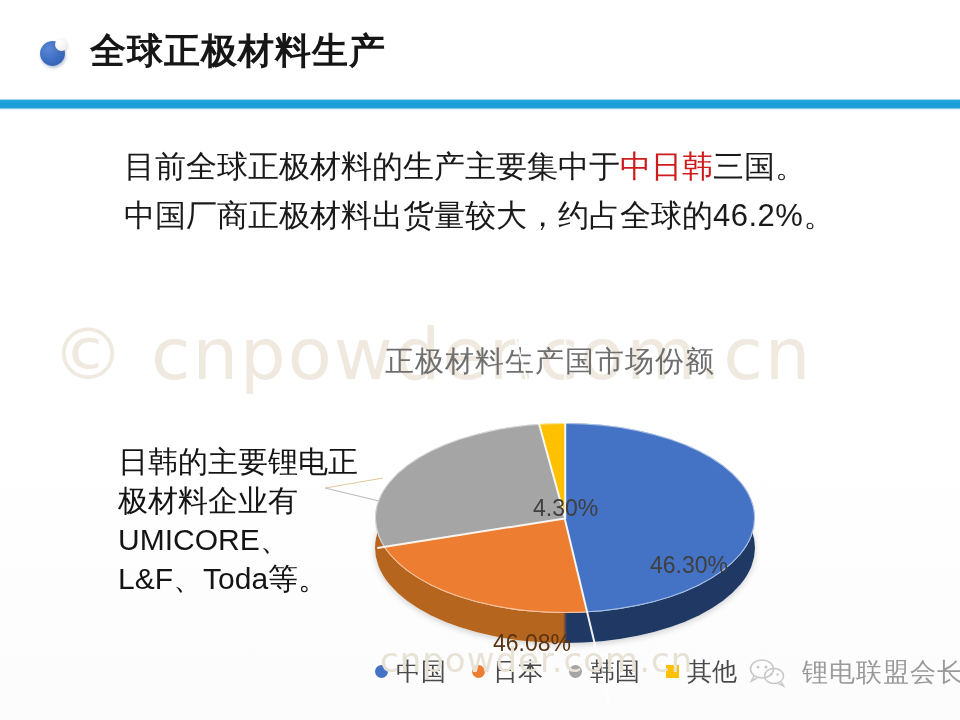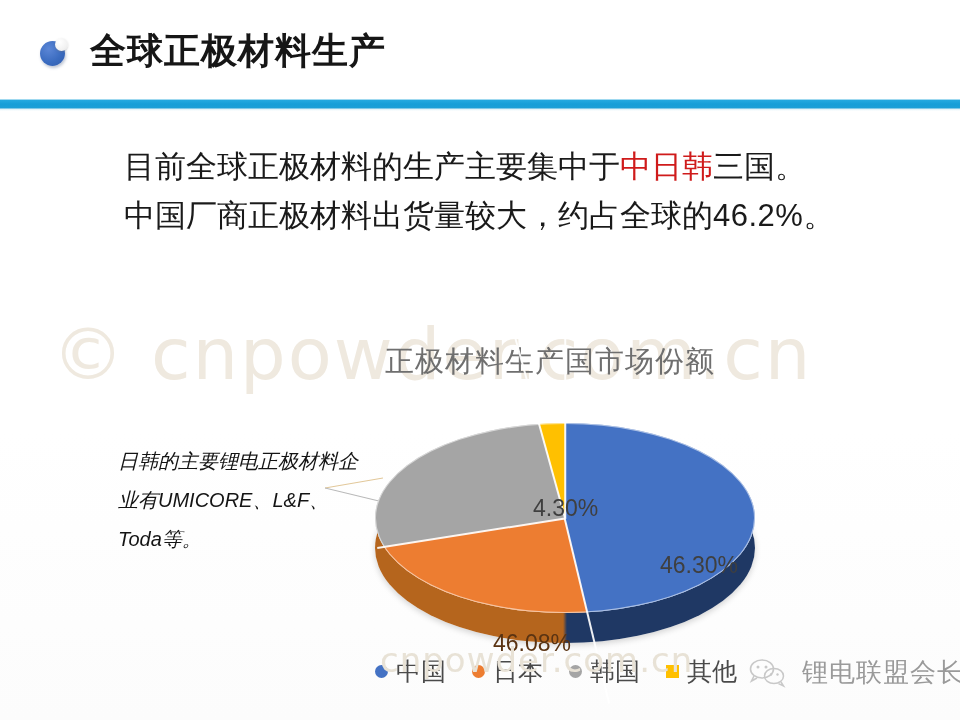--- a/index.html
+++ b/index.html
@@ -231,45 +231,44 @@
   .pie-sep i.s3 { transform: rotate(254.88deg); }
 
   
   .pie-label {
     position: absolute;
     font-size: 23px;
     color: #404040;
     white-space: nowrap;
     font-family: "Liberation Sans", sans-serif;
   }
-  .lbl-cn { left: 285px; top: 139px; color: #3f3f3f; margin-left: 10px; }
+  .lbl-cn { left: 285px; top: 139px; color: #3f3f3f; }
   .lbl-jp { left: 128px; top: 217px; color: #5a3312; }
   .lbl-kr { left: 100px; top: 137px; color: #4a4a4a; }
   .lbl-ot { left: 168px; top: 82px;  color: #3f3f3f; }
 
   
   .callout {
     position: absolute;
     left: 215px;
     top: 140px;
     width: 60px;
     height: 40px;
     pointer-events: none;
   }
 
   
   .annotation {
     position: absolute;
     left: 8px;
     top: 112px;
     width: 240px;
-    font-size: 20px;
+    font-size: 30px;
     line-height: 39px;
     color: #141414;
-    font-style: italic;
   }
 
   
   .legend {
     position: absolute;
     left: 265px;
     top: 325px;
     display: flex;
     align-items: center;
     gap: 26px;

